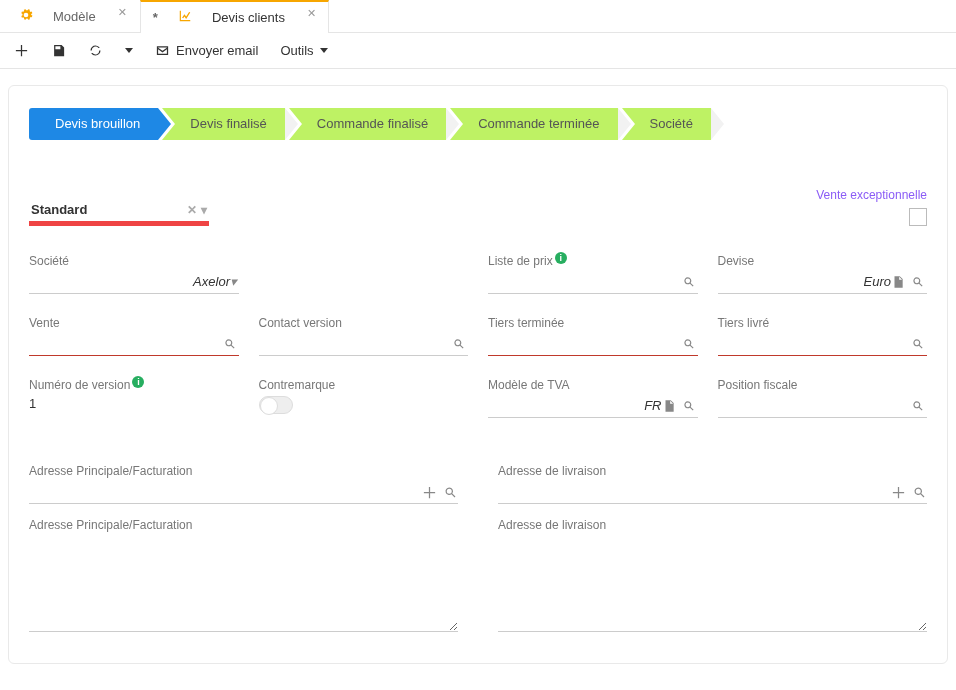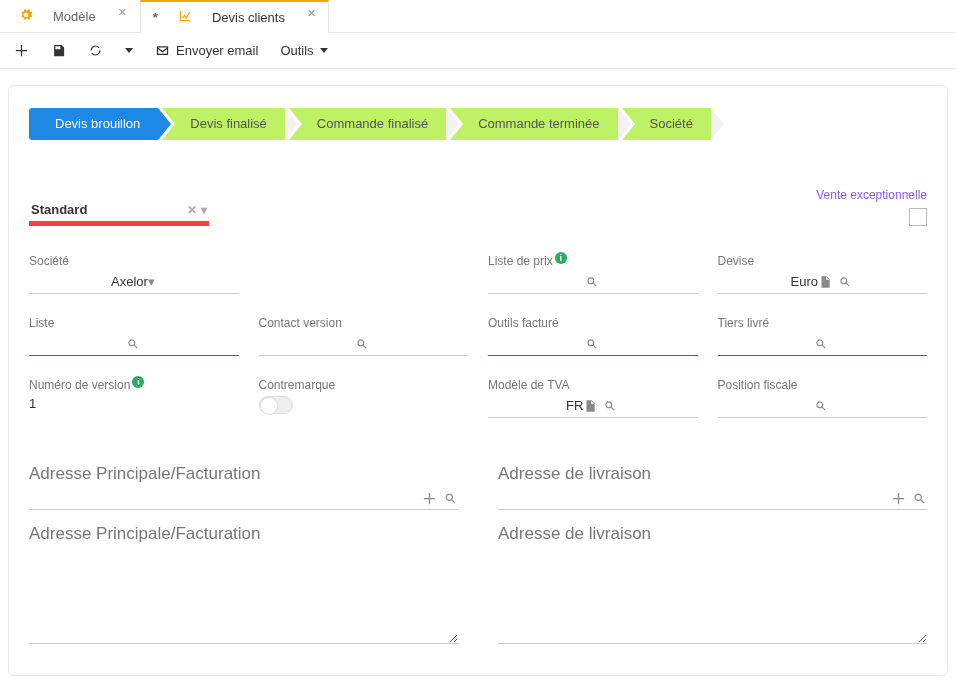--- a/index.html
+++ b/index.html
@@ -35,34 +35,34 @@
     
     .head-row { display:flex; justify-content:space-between; align-items:flex-end; margin-bottom: 28px; }
     .std-select { width: 180px; border-bottom:5px solid #ef4444; padding:4px 2px; display:flex; justify-content:space-between; align-items:center; font-weight:600; color:#333; cursor:pointer; }
     .std-select .std-icons { color:#aaa; display:flex; gap:4px; align-items:center; font-size:12px; }
     .excep { text-align:center; font-size:12px; color:#8b5cf6; }
     .checkbox { width:18px; height:18px; border:1px solid #bbb; margin: 6px 0 0 auto; background:#fff; cursor:pointer; }
     
     
     .grid4 { display:grid; grid-template-columns: repeat(4, 1fr); column-gap: 20px; row-gap: 22px; }
     .field label { display:block; font-size:12px; color:#777; margin-bottom:4px; }
-    .field .line { border-bottom:1px solid #ccc; height:22px; display:flex; align-items:center; justify-content:center; padding: 0 2px 2px 0; color:#333; }
+    .field .line { border-bottom:1px solid #ccc; height:22px; display:flex; align-items:center; justify-content:flex-end; padding: 0 2px 2px 0; color:#333;font-style:italic; }
     .field.required .line { border-bottom-color:#c0392b; }
     .field .line .icons { color:#888; display:flex; gap:6px; align-items:center; }
     .field .line svg { width:14px; height:14px; }
     .info-dot { display:inline-flex; width:12px; height:12px; border-radius:50%; background:#27ae60; color:#fff; font-size:9px; font-weight:bold; align-items:center; justify-content:center; margin-left:2px; position:relative; top:-4px; }
     
     .toggle { width:34px; height:18px; border-radius:10px; background:#eee; border:1px solid #ddd; position:relative; cursor:pointer; margin-top:4px; }
     .toggle::after { content:""; width:16px; height:16px; border-radius:50%; background:#fff; border:1px solid #ddd; position:absolute; left:0; top:0; }
     
     
     .addr-row { display:grid; grid-template-columns: 1fr 1fr; column-gap: 40px; margin-top: 46px; row-gap: 14px; }
     .addr-field .aline { border-bottom:1px solid #ccc; height:22px; display:flex; align-items:center; justify-content:flex-end; gap:6px; color:#888; }
     .addr-field .aline svg { width:15px; height:15px; }
-    .addr-label { font-size:17px; color:#777; margin-bottom:4px; display:block; }
+    .addr-label { font-size:12px; color:#777; margin-bottom:4px; display:block; }
     .textarea { width:100%; height:96px; border:none; border-bottom:1px solid #ccc; resize:both; font-family:inherit; font-size:13px; padding:2px 0; }
     
     .plain-value { font-size:13px; color:#333; }
   </style>
 </head>
 <body>
 
 <svg width="0" height="0" style="position:absolute">
   <symbol id="i-gear" viewBox="0 0 24 24">
       <path fill="#f7a600" d="M12 8a4 4 0 100 8 4 4 0 000-8zm9 4l2 1-1 3-2-.5a8 8 0 01-1.7 1.7l.5 2-3 1-1-2a8 8 0 01-2.4 0l-1 2-3-1 .5-2A8 8 0 017.2 16L5 16.5l-1-3 2-1a8 8 0 010-2.4l-2-1 1-3 2 .5A8 8 0 018.8 5l-.5-2 3-1 1 2a8 8 0 012.4 0l1-2 3 1-.5 2a8 8 0 011.7 1.7l2-.5 1 3-2 1a8 8 0 010 2.4z"></path>
@@ -200,21 +200,21 @@
               <use href="#i-doc"></use>
             </svg>
           <svg>
               <use href="#i-search"></use>
             </svg>
         </span>
       </div>
     </div>
 
     <div class="field required">
-      <label>Liste</label>
+      <label>Vente</label>
       <div class="line">
         <span></span>
         <span class="icons">
             <svg>
               <use href="#i-search"></use>
             </svg>
           </span>
       </div>
     </div>
     <div class="field">
@@ -222,21 +222,21 @@
       <div class="line">
         <span></span>
         <span class="icons">
             <svg>
               <use href="#i-search"></use>
             </svg>
           </span>
       </div>
     </div>
     <div class="field required">
-      <label>Outils facturé</label>
+      <label>Tiers terminée</label>
       <div class="line">
         <span></span>
         <span class="icons">
             <svg>
               <use href="#i-search"></use>
             </svg>
           </span>
       </div>
     </div>
     <div class="field required">

